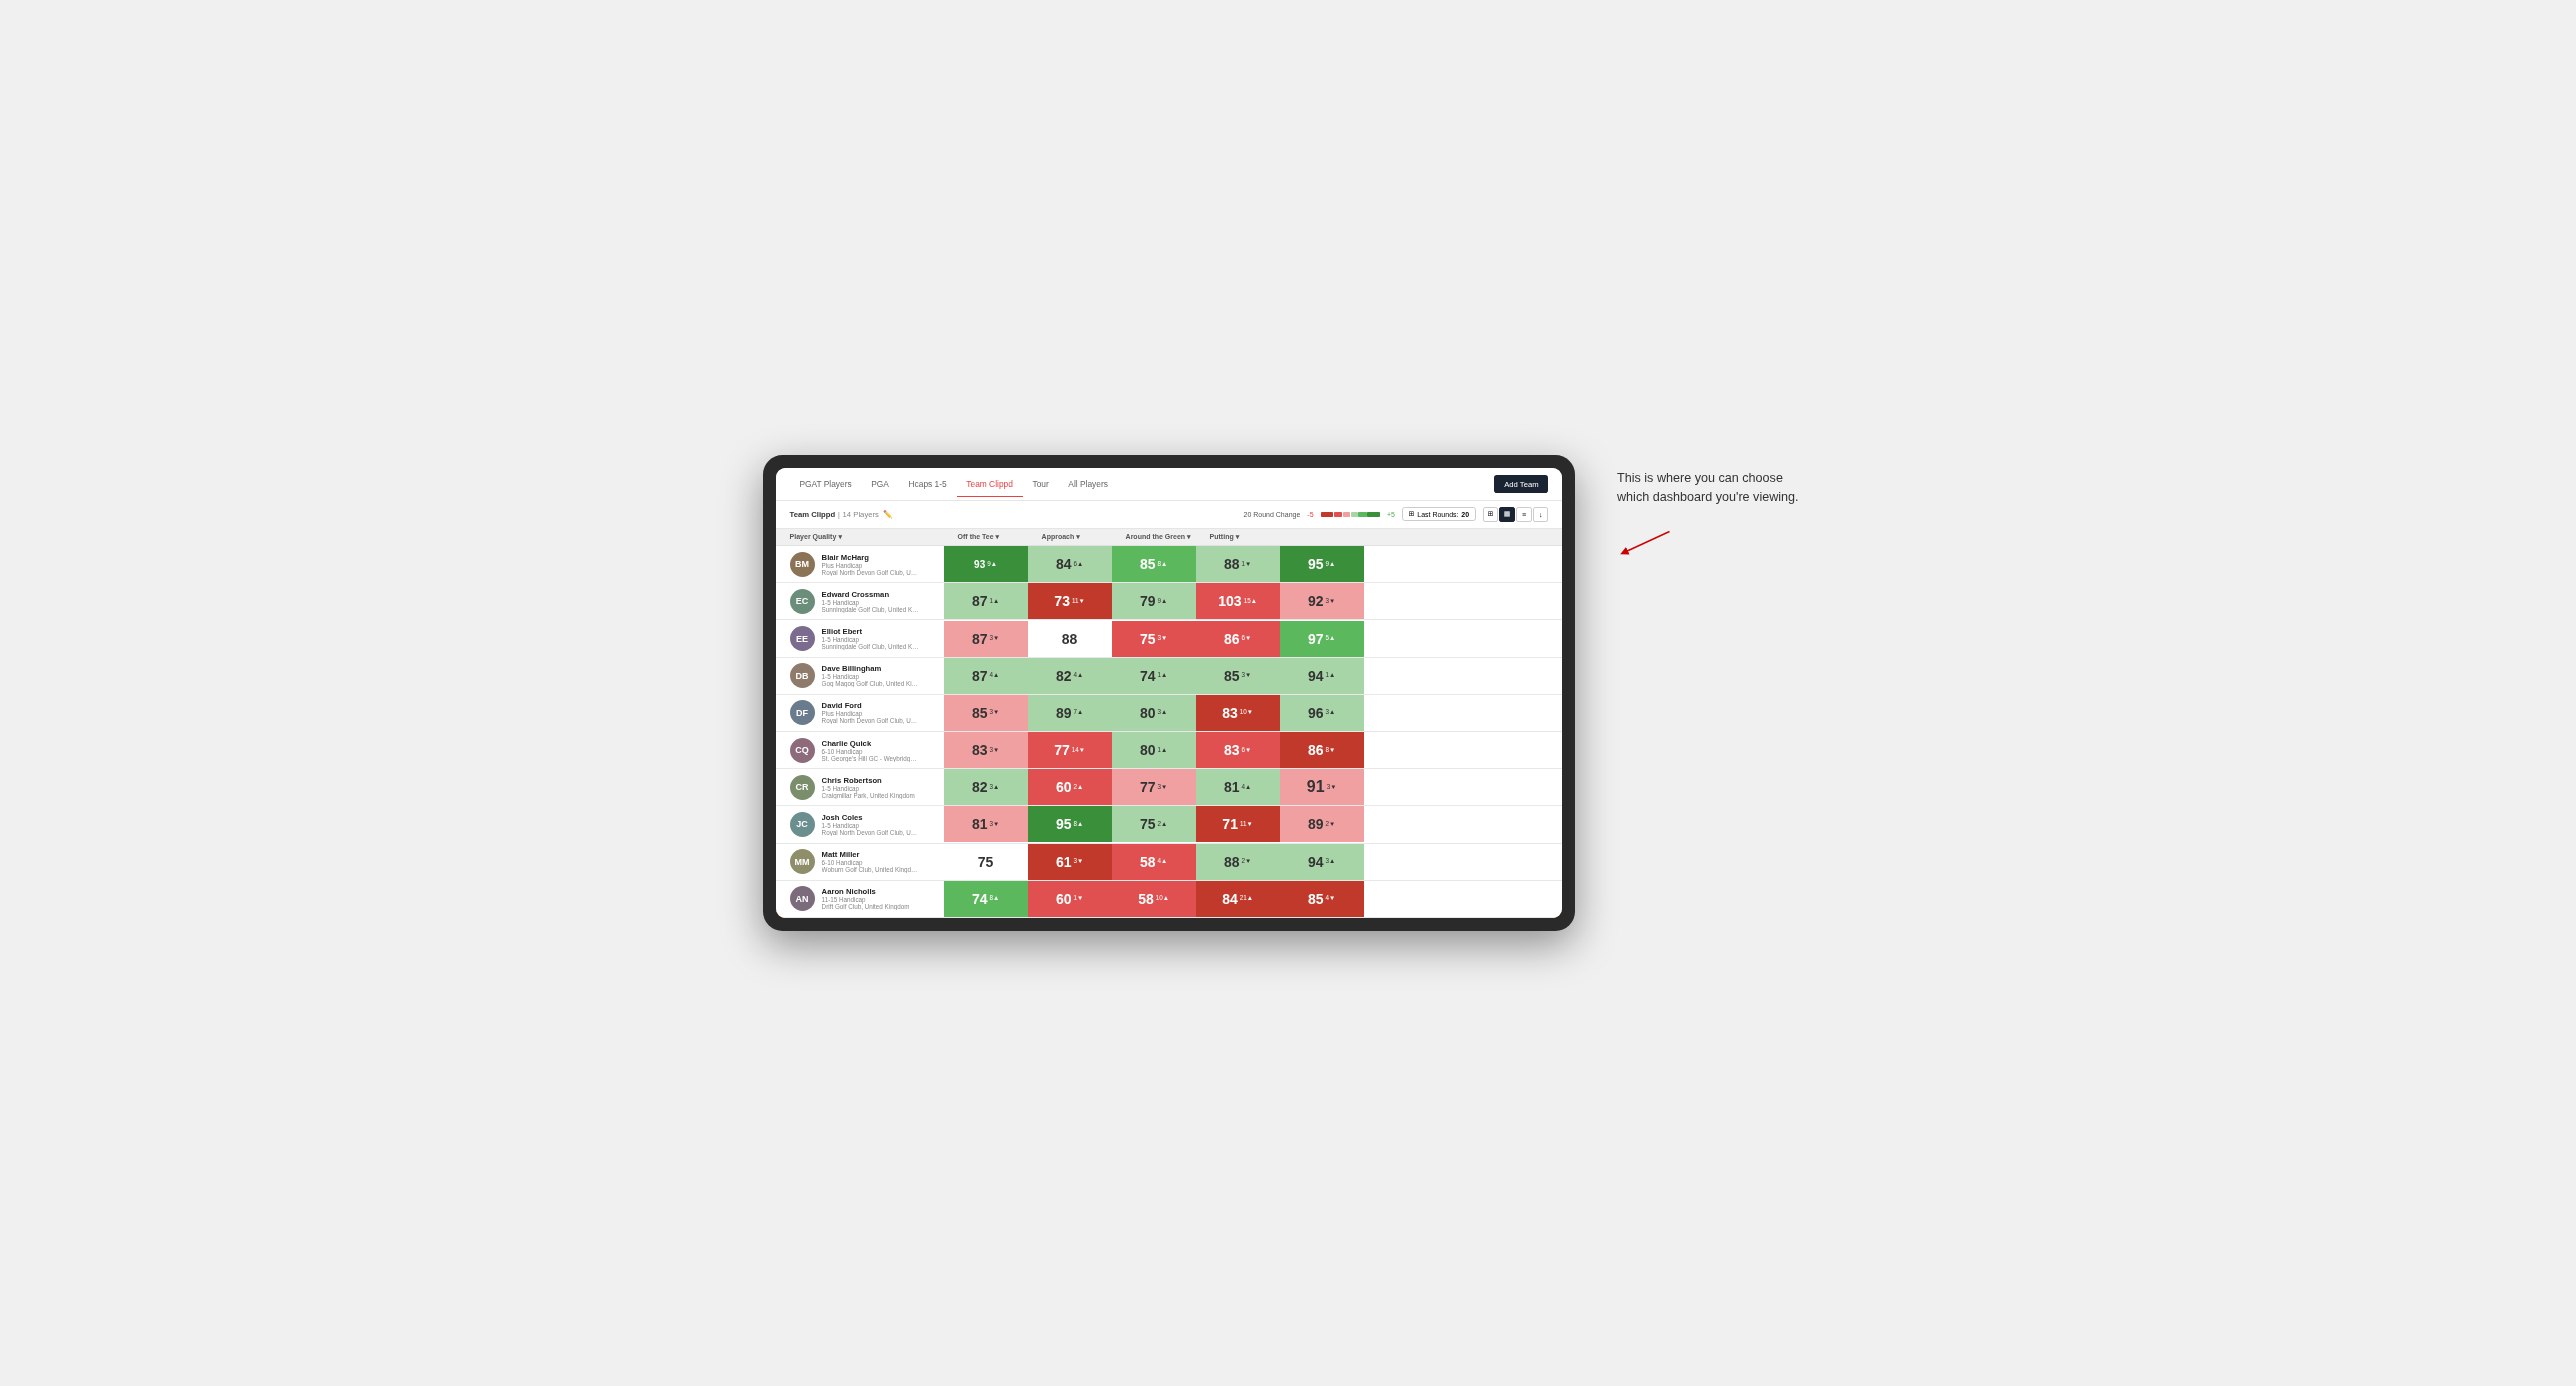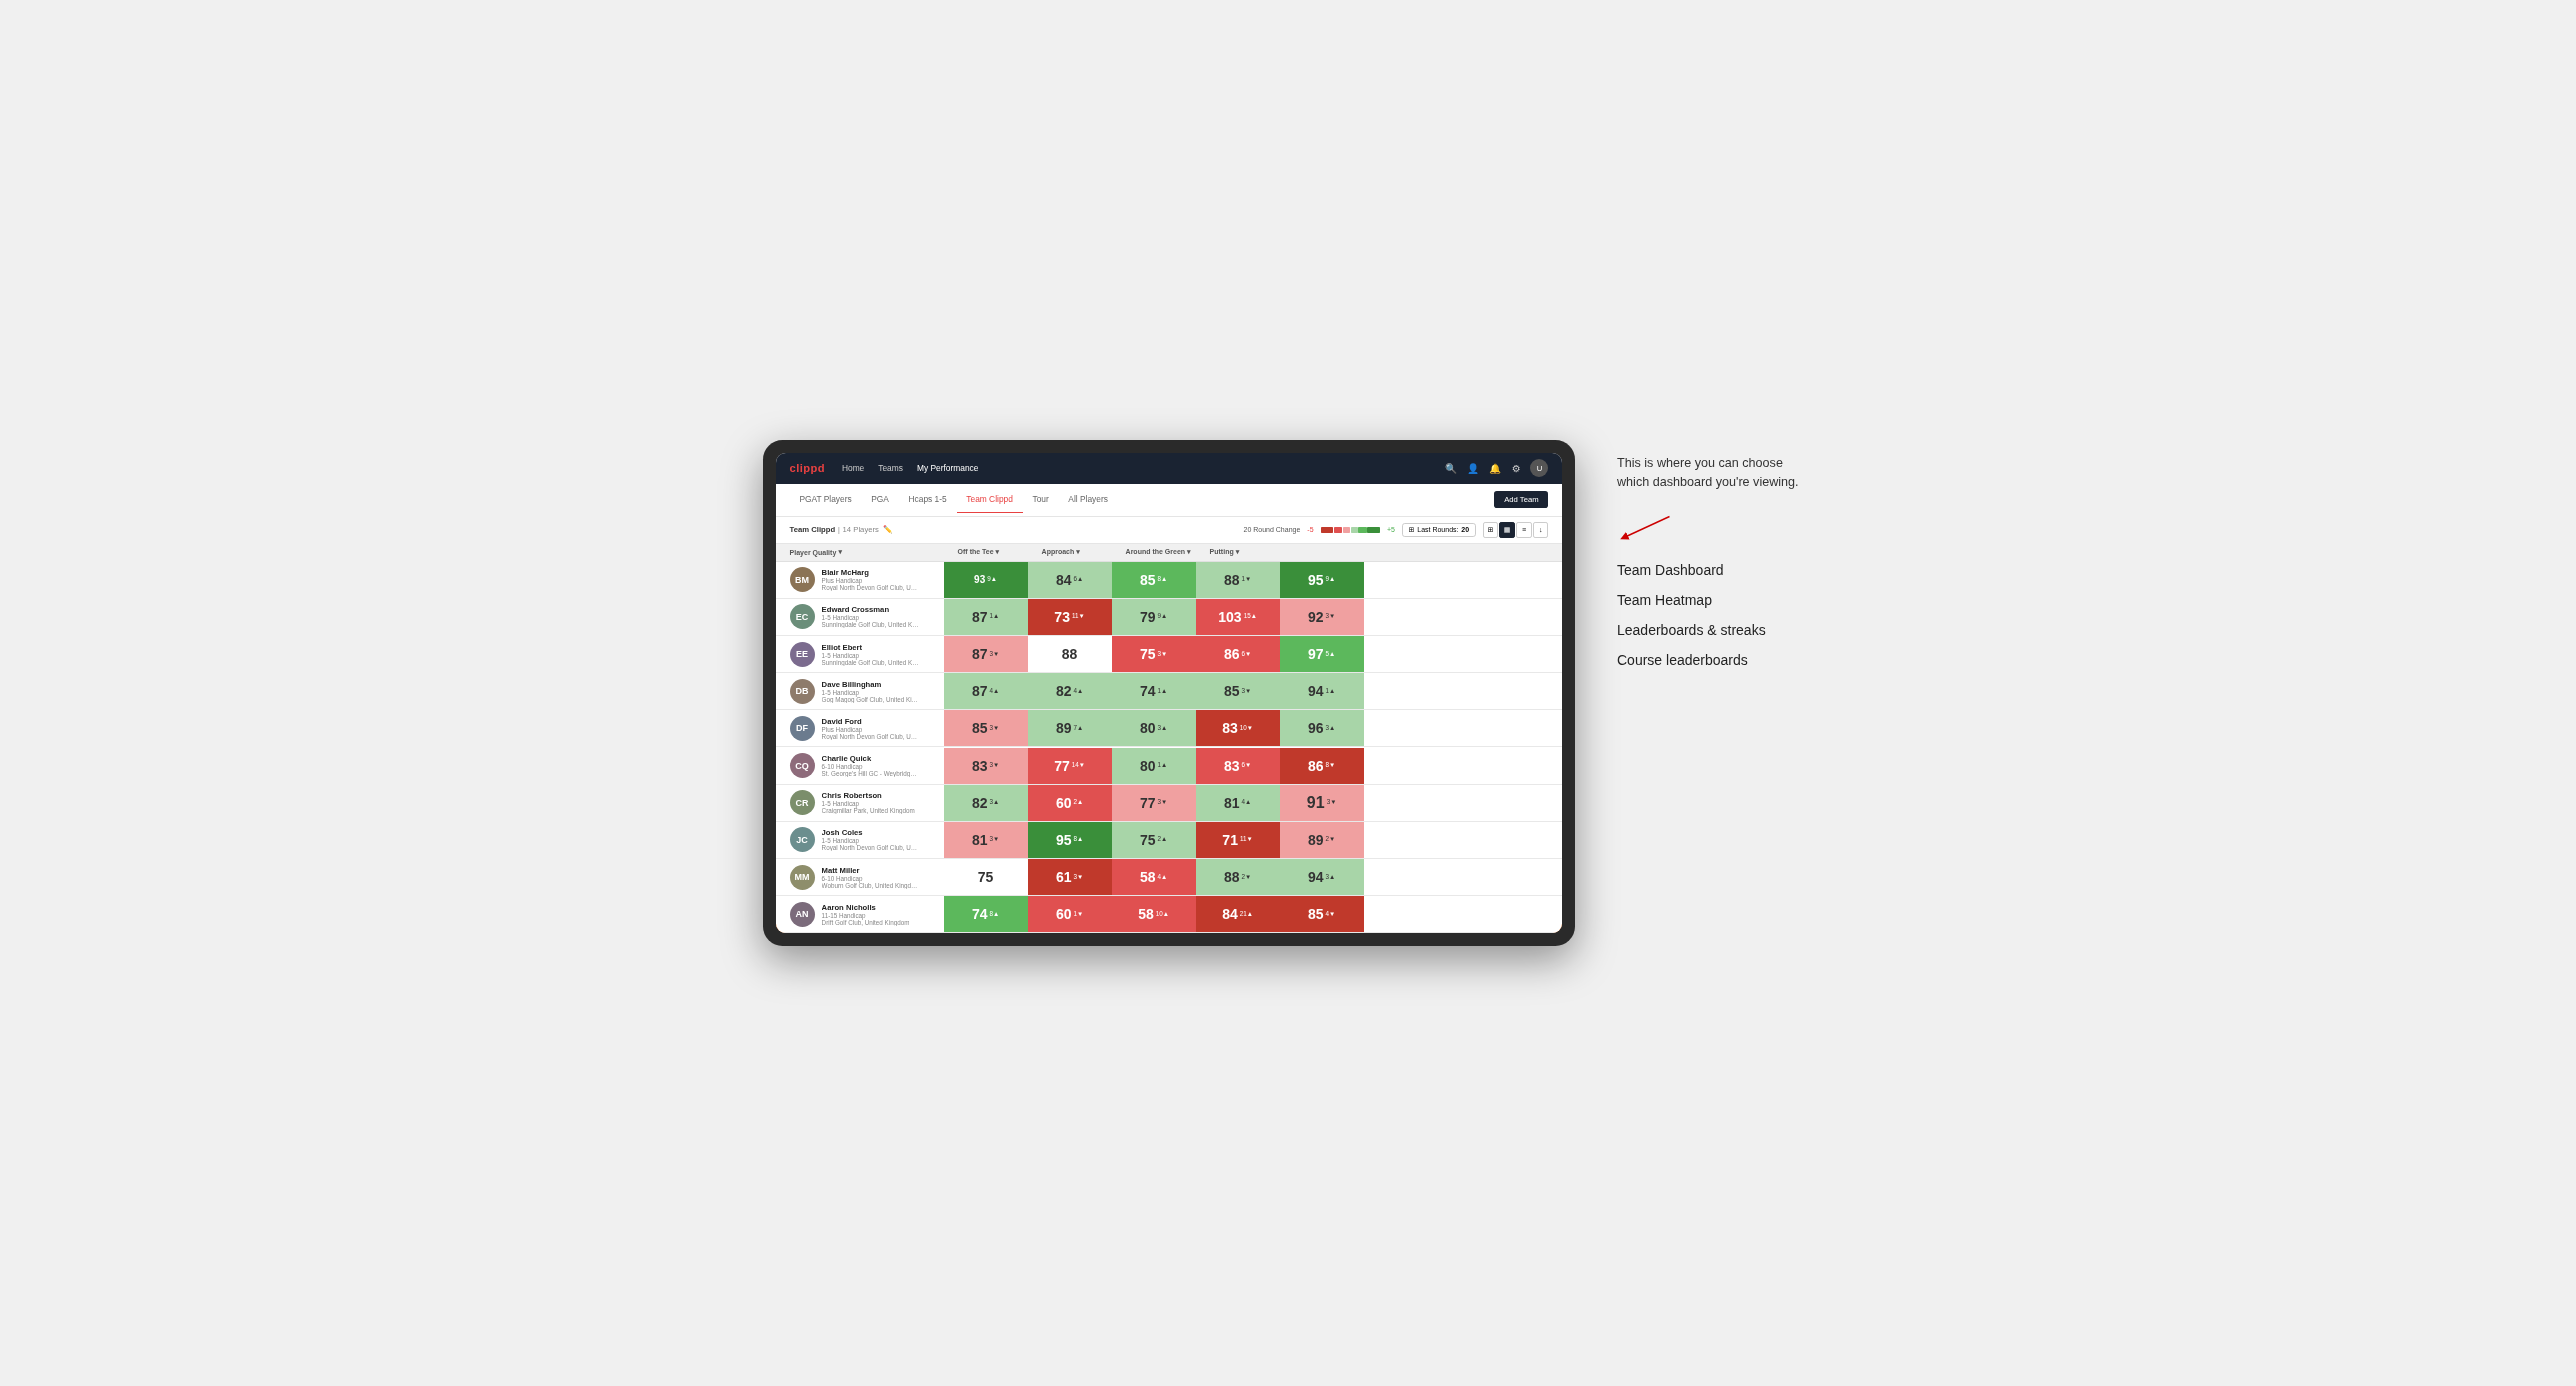--- a/index.html
+++ b/index.html
@@ -370,35 +370,20 @@
     }
   </style>
 </head>
 <body>
 
 <div class="page-wrapper">
 
   <div class="tablet-frame">
     <div class="tablet-screen">
 
-      <div class="top-nav">
-        <span class="logo">clippd</span>
-        <nav class="nav-links">
-          <a class="nav-link">Home</a>
-          <a class="nav-link">Teams</a>
-          <a class="nav-link active">My Performance</a>
-        </nav>
-        <div class="nav-right">
-          <span class="nav-icon">🔍</span>
-          <span class="nav-icon">👤</span>
-          <span class="nav-icon">🔔</span>
-          <span class="nav-icon">⚙</span>
-          <div class="avatar-circle">U</div>
-        </div>
-      </div>
 
       <div class="sub-nav">
         <div class="sub-nav-links">
           <span class="sub-nav-link">PGAT Players</span>
           <span class="sub-nav-link">PGA</span>
           <span class="sub-nav-link">Hcaps 1-5</span>
           <span class="sub-nav-link active">Team Clippd</span>
           <span class="sub-nav-link">Tour</span>
           <span class="sub-nav-link">All Players</span>
         </div>
@@ -862,21 +847,15 @@
     <div style="display:flex;justify-content:flex-start;margin-bottom:7px;">
       <svg width="56" height="28" viewBox="0 0 80 40">
         <defs>
           <marker id="arrowhead" markerWidth="6" markerHeight="6" refX="3" refY="3" orient="auto">
             <polygon points="0 0, 6 3, 0 6" fill="#cc0000"></polygon>
           </marker>
         </defs>
         <line x1="75" y1="5" x2="10" y2="35" stroke="#cc0000" stroke-width="2" marker-end="url(#arrowhead)"></line>
       </svg>
     </div>
-    <div class="annotation-items">
-      <div class="annotation-item">Team Dashboard</div>
-      <div class="annotation-item">Team Heatmap</div>
-      <div class="annotation-item">Leaderboards &amp; streaks</div>
-      <div class="annotation-item">Course leaderboards</div>
-    </div>
   </div>
 </div>
 
 
 </body></html>

